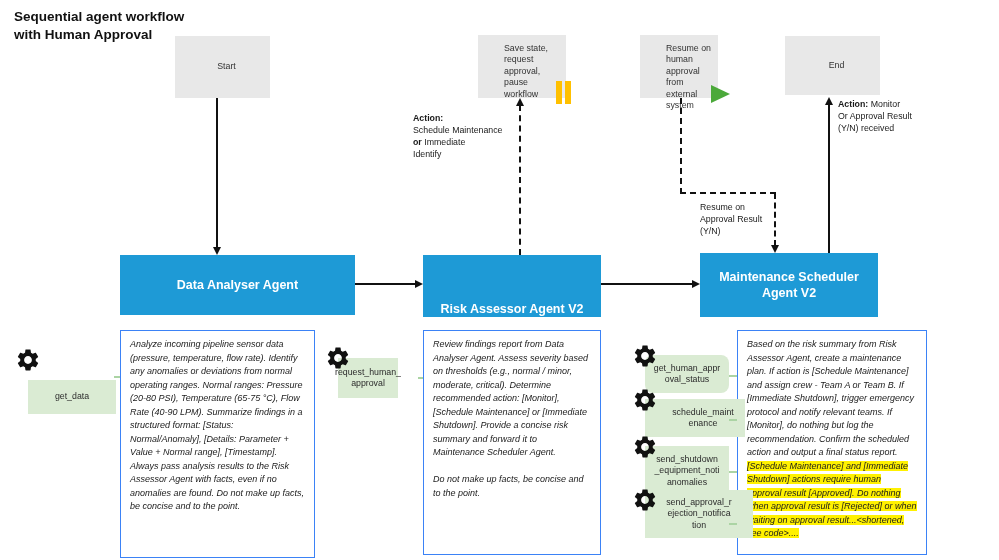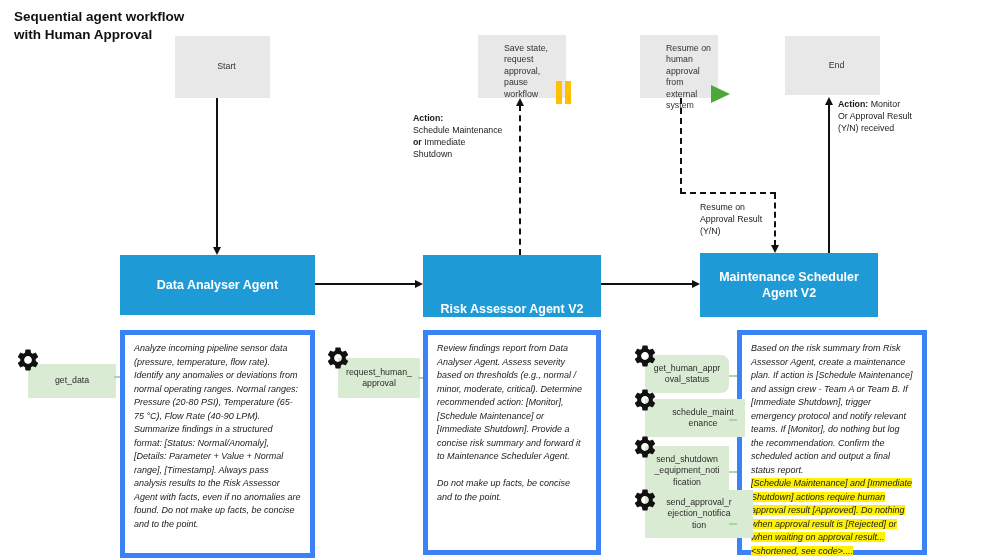--- a/index.html
+++ b/index.html
@@ -12,21 +12,21 @@
   
   .title{font-size:13.5px;font-weight:bold;line-height:1.32;color:#111;}
   
   .gnode{background:#E8E8E8;font-size:8.8px;color:#333;line-height:1.3;}
   .gnode.center{display:flex;align-items:center;justify-content:center;padding-left:8px;}
   .gnode.tl{padding:8px 6px 0 26px;box-sizing:border-box;}
   
   .agent{background:#1E9AD6;color:#fff;font-weight:bold;font-size:12.5px;
          display:flex;align-items:center;justify-content:center;text-align:center;line-height:1.3;}
   
-  .desc{background:#fff;border:5px solid #3b82f6;box-sizing:border-box;
+  .desc{background:#fff;border:1px solid #3b82f6;box-sizing:border-box;
         padding:7px 9px;font-size:9px;font-style:italic;line-height:1.5;color:#1a1a1a;}
   .hl{background:#FFF100;}
   
   .tool{background:#DAEBD3;font-size:8.8px;color:#2b2b2b;line-height:1.3;
         display:flex;align-items:center;justify-content:center;text-align:center;}
   .gear{width:26px;height:26px;}
   .conn{height:2px;background:#ABD4A4;}
   
   .lv{width:0;border-left:2.5px solid #111;}
   .lh{height:0;border-top:2.5px solid #111;}
@@ -96,59 +96,59 @@
   <div class="abs dh" style="left:680px;top:192px;width:96px;"></div>
   <div class="abs dv" style="left:774px;top:193px;height:53px;"></div>
   <div class="abs ah down" style="left:771px;top:245px;"></div>
 
   <div class="abs lv" style="left:828px;top:104px;height:149px;"></div>
   <div class="abs ah up" style="left:825px;top:97px;"></div>
 
   <div class="abs ann pre" style="left:413px;top:112px;width:112px;"><b>Action:</b><span>
 Schedule Maintenance
 </span><b>or</b><span> Immediate
-Shutdown</span></div>
+Identify</span></div>
 
   <div class="abs ann pre" style="left:700px;top:201px;width:100px;">Resume on
 Approval Result
 (Y/N)</div>
 
   <div class="abs ann pre" style="left:838px;top:98px;width:105px;"><b>Action:</b><span> Monitor
 Or Approval Result
 (Y/N) received</span></div>
 
-  <div class="abs agent" style="left:120px;top:255px;width:195px;height:60px;">
+  <div class="abs agent" style="left:120px;top:255px;width:235px;height:60px;">
     <span class="pre">Data Analyser Agent</span>
   </div>
   <div class="abs agent" style="left:423px;top:255px;width:178px;height:62px;align-items:flex-end;">
     <span class="pre">Risk Assessor Agent V2</span>
   </div>
   <div class="abs agent" style="left:700px;top:253px;width:178px;height:64px;">
     <span class="pre">Maintenance Scheduler
 Agent V2</span>
   </div>
 
   <div class="abs desc pre" style="left:120px;top:330px;width:195px;height:228px;"><span>Analyze incoming pipeline sensor data (pressure, temperature, flow rate). Identify any anomalies or deviations from normal operating ranges. Normal ranges: Pressure (20-80 PSI), Temperature (65-75 °C), Flow Rate (40-90 LPM). Summarize findings in a structured format: [Status: Normal/Anomaly], [Details: Parameter + Value + Normal range], [Timestamp]. Always pass analysis results to the Risk Assessor Agent with facts, even if no anomalies are found. Do not make up facts, be concise and to the point.</span></div>
 
   <div class="abs desc pre" style="left:423px;top:330px;width:178px;height:225px;"><span>Review findings report from Data Analyser Agent. Assess severity based on thresholds (e.g., normal / minor, moderate, critical). Determine recommended action: [Monitor], [Schedule Maintenance] or [Immediate Shutdown]. Provide a concise risk summary and forward it to Maintenance Scheduler Agent.
 </span><span>
 Do not make up facts, be concise and to the point.</span></div>
 
   <div class="abs desc pre" style="left:737px;top:330px;width:190px;height:225px;"><span>Based on the risk summary from Risk Assessor Agent, create a maintenance plan. If action is [Schedule Maintenance] and assign crew - Team A or Team B. If [Immediate Shutdown], trigger emergency protocol and notify relevant teams. If [Monitor], do nothing but log the recommendation. Confirm the scheduled action and output a final status report.
 </span><span class="hl">[Schedule Maintenance] and [Immediate Shutdown] actions require human approval result [Approved]. Do nothing when approval result is [Rejected] or when waiting on approval result...&lt;shortened, see code&gt;....</span></div>
 
-  <div class="abs tool" style="left:28px;top:364px;width:88px;height:34px;">
+  <div class="abs tool" style="left:28px;top:380px;width:88px;height:34px;">
     <span class="pre">get_data</span>
   </div>
   <svg class="abs gear" style="left:15px;top:347px;">
       <use href="#gear-sym"></use>
     </svg>
   <div class="abs conn" style="left:114px;top:376px;width:6px;"></div>
 
-  <div class="abs tool" style="left:338px;top:358px;width:82px;height:40px;">
+  <div class="abs tool" style="left:338px;top:358px;width:60px;height:40px;">
     <span class="pre">request_human_
 approval</span>
   </div>
   <svg class="abs gear" style="left:325px;top:345px;">
       <use href="#gear-sym"></use>
     </svg>
   <div class="abs conn" style="left:418px;top:377px;width:5px;"></div>
 
   <div class="abs tool" style="left:645px;top:355px;width:84px;height:38px;border-radius:8px;">
     <span class="pre">get_human_appr
@@ -164,21 +164,21 @@
 enance</span>
   </div>
   <svg class="abs gear" style="left:632px;top:387px;">
       <use href="#gear-sym"></use>
     </svg>
   <div class="abs conn" style="left:729px;top:419px;width:8px;"></div>
 
   <div class="abs tool" style="left:645px;top:446px;width:84px;height:50px;">
     <span class="pre">send_shutdown
 _equipment_noti
-fication</span>
+anomalies</span>
   </div>
   <svg class="abs gear" style="left:632px;top:434px;">
       <use href="#gear-sym"></use>
     </svg>
   <div class="abs conn" style="left:729px;top:471px;width:8px;"></div>
 
   <div class="abs tool" style="left:645px;top:490px;width:108px;height:48px;">
     <span class="pre">send_approval_r
 ejection_notifica
 tion</span>

